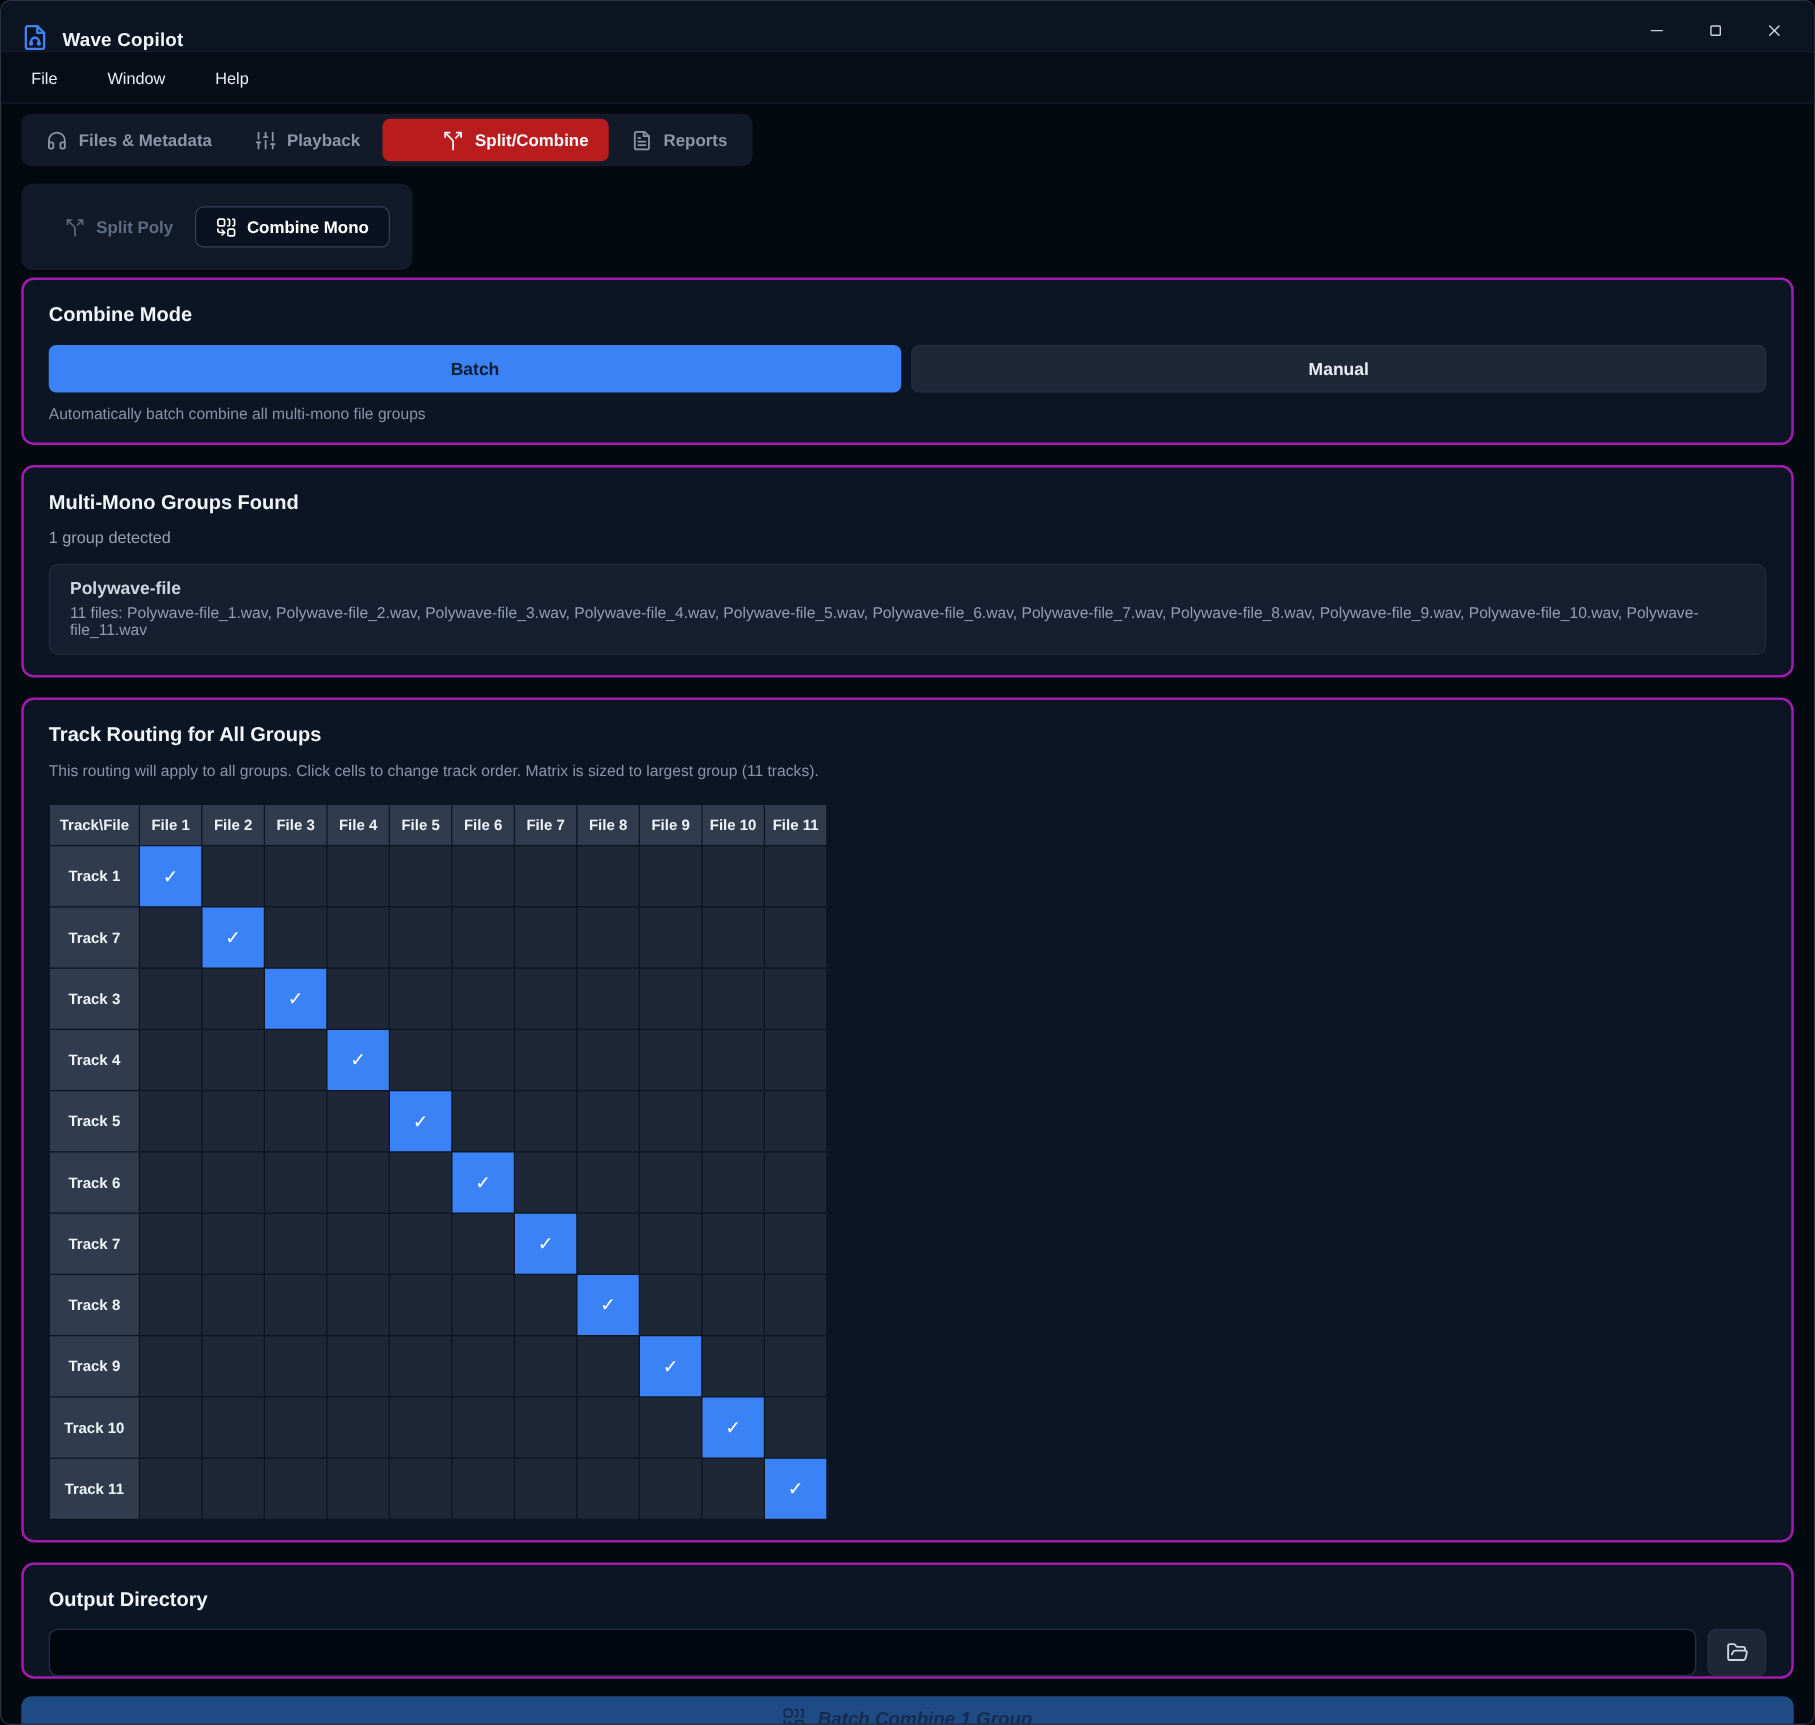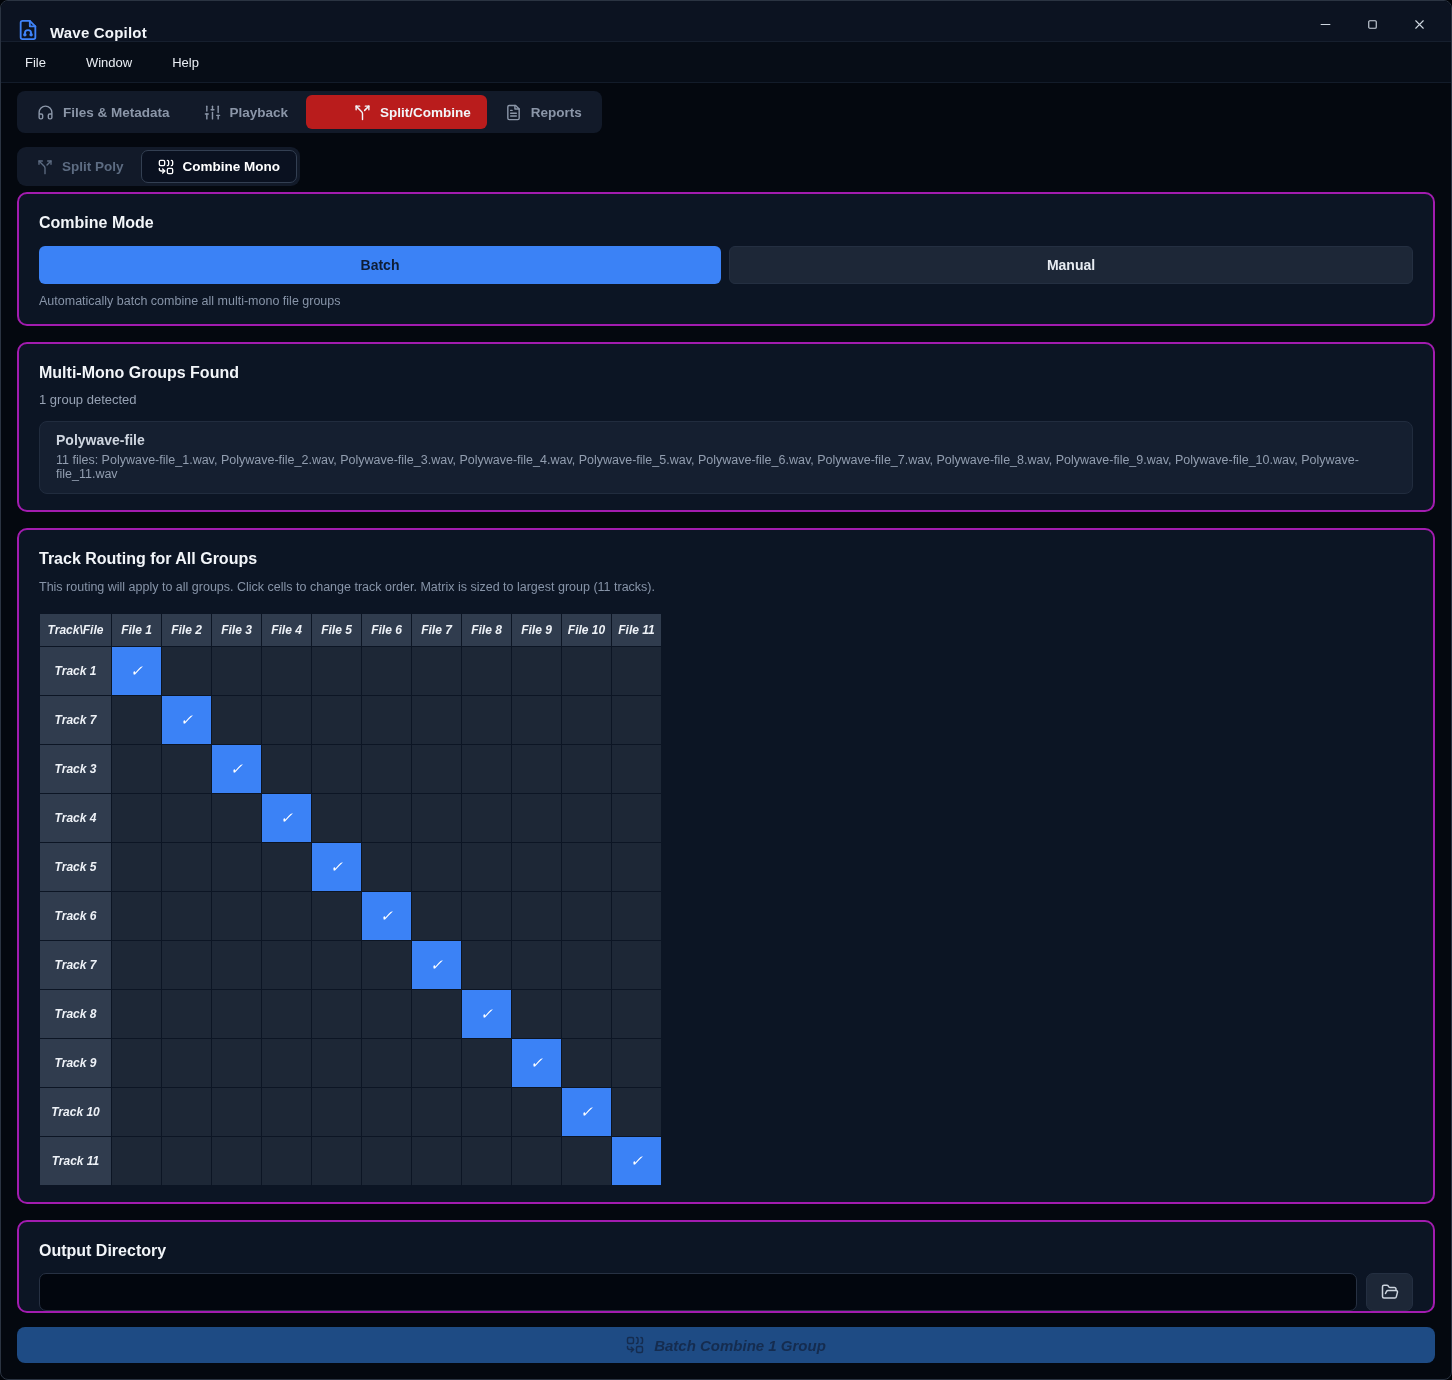--- a/index.html
+++ b/index.html
@@ -44,21 +44,21 @@
   .tab {
     display: flex; align-items: center; gap: 9px;
     padding: 0 16px; height: 34px; border-radius: 6px;
     color: #8b96a8; font-size: 13.5px; font-weight: 600; cursor: pointer;
     white-space: nowrap;
   }
   .tab.active { background: #b91c1c; color: #f2f5f9; font-weight: 700; padding-left: 48px; }
   .tab svg { width: 17px; height: 17px; }
   .subtabs {
     display: inline-flex; align-self: flex-start;
-    background: #121a29; border-radius: 9px; padding: 3px; margin-top: 14px;
+    background: #121a29; border-radius: 9px; padding: 18px; margin-top: 14px;
   }
   .subtab {
     display: flex; align-items: center; gap: 9px;
     padding: 0 16px; height: 33px; border-radius: 7px;
     color: #5d6c82; font-size: 13.5px; font-weight: 600; cursor: pointer;
     border: 1px solid transparent; white-space: nowrap;
   }
   .subtab.active { background: #0a1120; border-color: #333f52; color: #ffffff; font-weight: 700; }
   .subtab svg { width: 16px; height: 16px; }
   
@@ -80,21 +80,21 @@
   .caption { font-size: 12.5px; color: #8794a8; margin-top: 10px; }
   .count-text { font-size: 13px; color: #96a1b3; margin-top: 10px; }
   .group-card {
     background: #151f30; border: 1px solid #212c3e; border-radius: 8px;
     padding: 10px 16px 12px; margin-top: 14px;
   }
   .group-name { font-size: 14px; font-weight: 600; color: #cfd6e0; }
   .group-files { font-size: 12.5px; color: #929eb0; margin-top: 5px; }
   .routing-desc { font-size: 12.5px; color: #8794a8; margin-top: 12px; }
   
-  table.matrix { border-collapse: separate; border-spacing: 1px; margin-top: 19px; font-style: italic; }
+  table.matrix { border-collapse: separate; border-spacing: 1px; margin-top: 19px; }
   .matrix th, .matrix td { padding: 0; }
   .matrix th {
     background: #303c4e; color: #eef2f7; font-size: 12px; font-weight: 700;
     text-align: center; vertical-align: middle;
   }
   .matrix th.corner { width: 71px; height: 32px; }
   .matrix th.file-h { width: 49px; height: 32px; }
   .matrix th.track-h { width: 71px; height: 48px; font-weight: 600; }
   .matrix td.cell { width: 49px; height: 48px; background: #1d2736; cursor: pointer; text-align: center; vertical-align: middle; }
   .matrix td.cell.checked { background: #3b82f6; color: #ffffff; font-size: 15px; }

